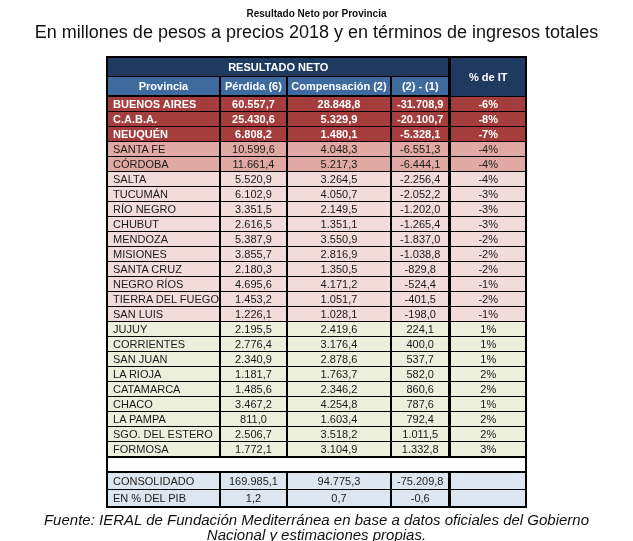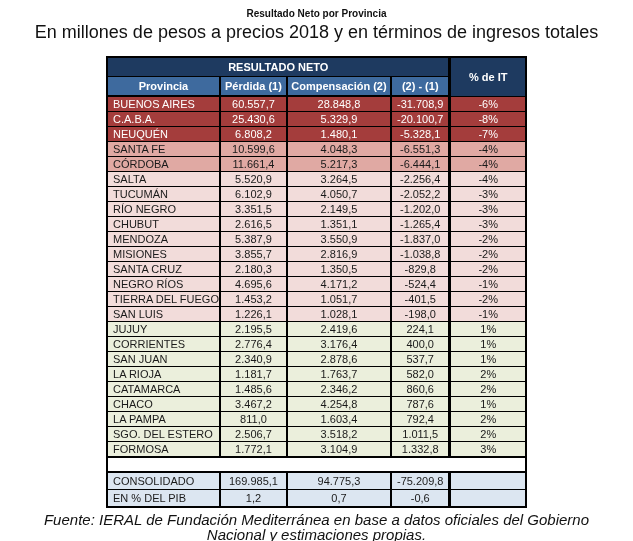--- a/index.html
+++ b/index.html
@@ -59,21 +59,21 @@
 
   tbody td {
     height: 14px;
     line-height: 14px;
     text-align: center;
   }
   td.c-name { text-align: left; padding-left: 5px; }
   td.c-num1, td.c-num2, td.c-num3 { border-left: 2px solid var(--border,#000); }
   td.c-pct  { border-left: 3px solid var(--border,#000); }
 
-  tr.loss_high td { background: var(--loss-high-bg, #A43D3C); color: #fff; font-weight: normal; }
+  tr.loss_high td { background: var(--loss-high-bg, #A43D3C); color: #fff; font-weight: bold; }
   tr.loss_mid  td { background: var(--loss-mid-bg,  #E0A9A3); }
   tr.loss_low  td { background: var(--loss-low-bg,  #F2DCDA); }
   tr.gain      td { background: var(--gain-bg,      #EBEFDC); }
 
   tr.gap td {
     border: 0;
     border-top: 2px solid var(--border,#000);
     border-bottom: 2px solid var(--border,#000);
     background: #fff;
     height: 13px;
@@ -109,21 +109,21 @@
       <col style="width:59px">
       <col style="width:76px">
     </colgroup>
     <thead>
       <tr>
         <th class="group" colspan="4">RESULTADO NETO</th>
         <th class="pcthdr" rowspan="2">% de IT</th>
       </tr>
       <tr>
         <th class="colhdr">Provincia</th>
-        <th class="colhdr">Pérdida (1)</th>
+        <th class="colhdr">Pérdida (6)</th>
         <th class="colhdr">Compensación (2)</th>
         <th class="colhdr">(2) - (1)</th>
       </tr>
     </thead>
     <tbody>
         <tr class="loss_high">
           <td class="c-name">BUENOS AIRES</td>
           <td class="c-num1">60.557,7</td>
           <td class="c-num2">28.848,8</td>
           <td class="c-num3">-31.708,9</td>

